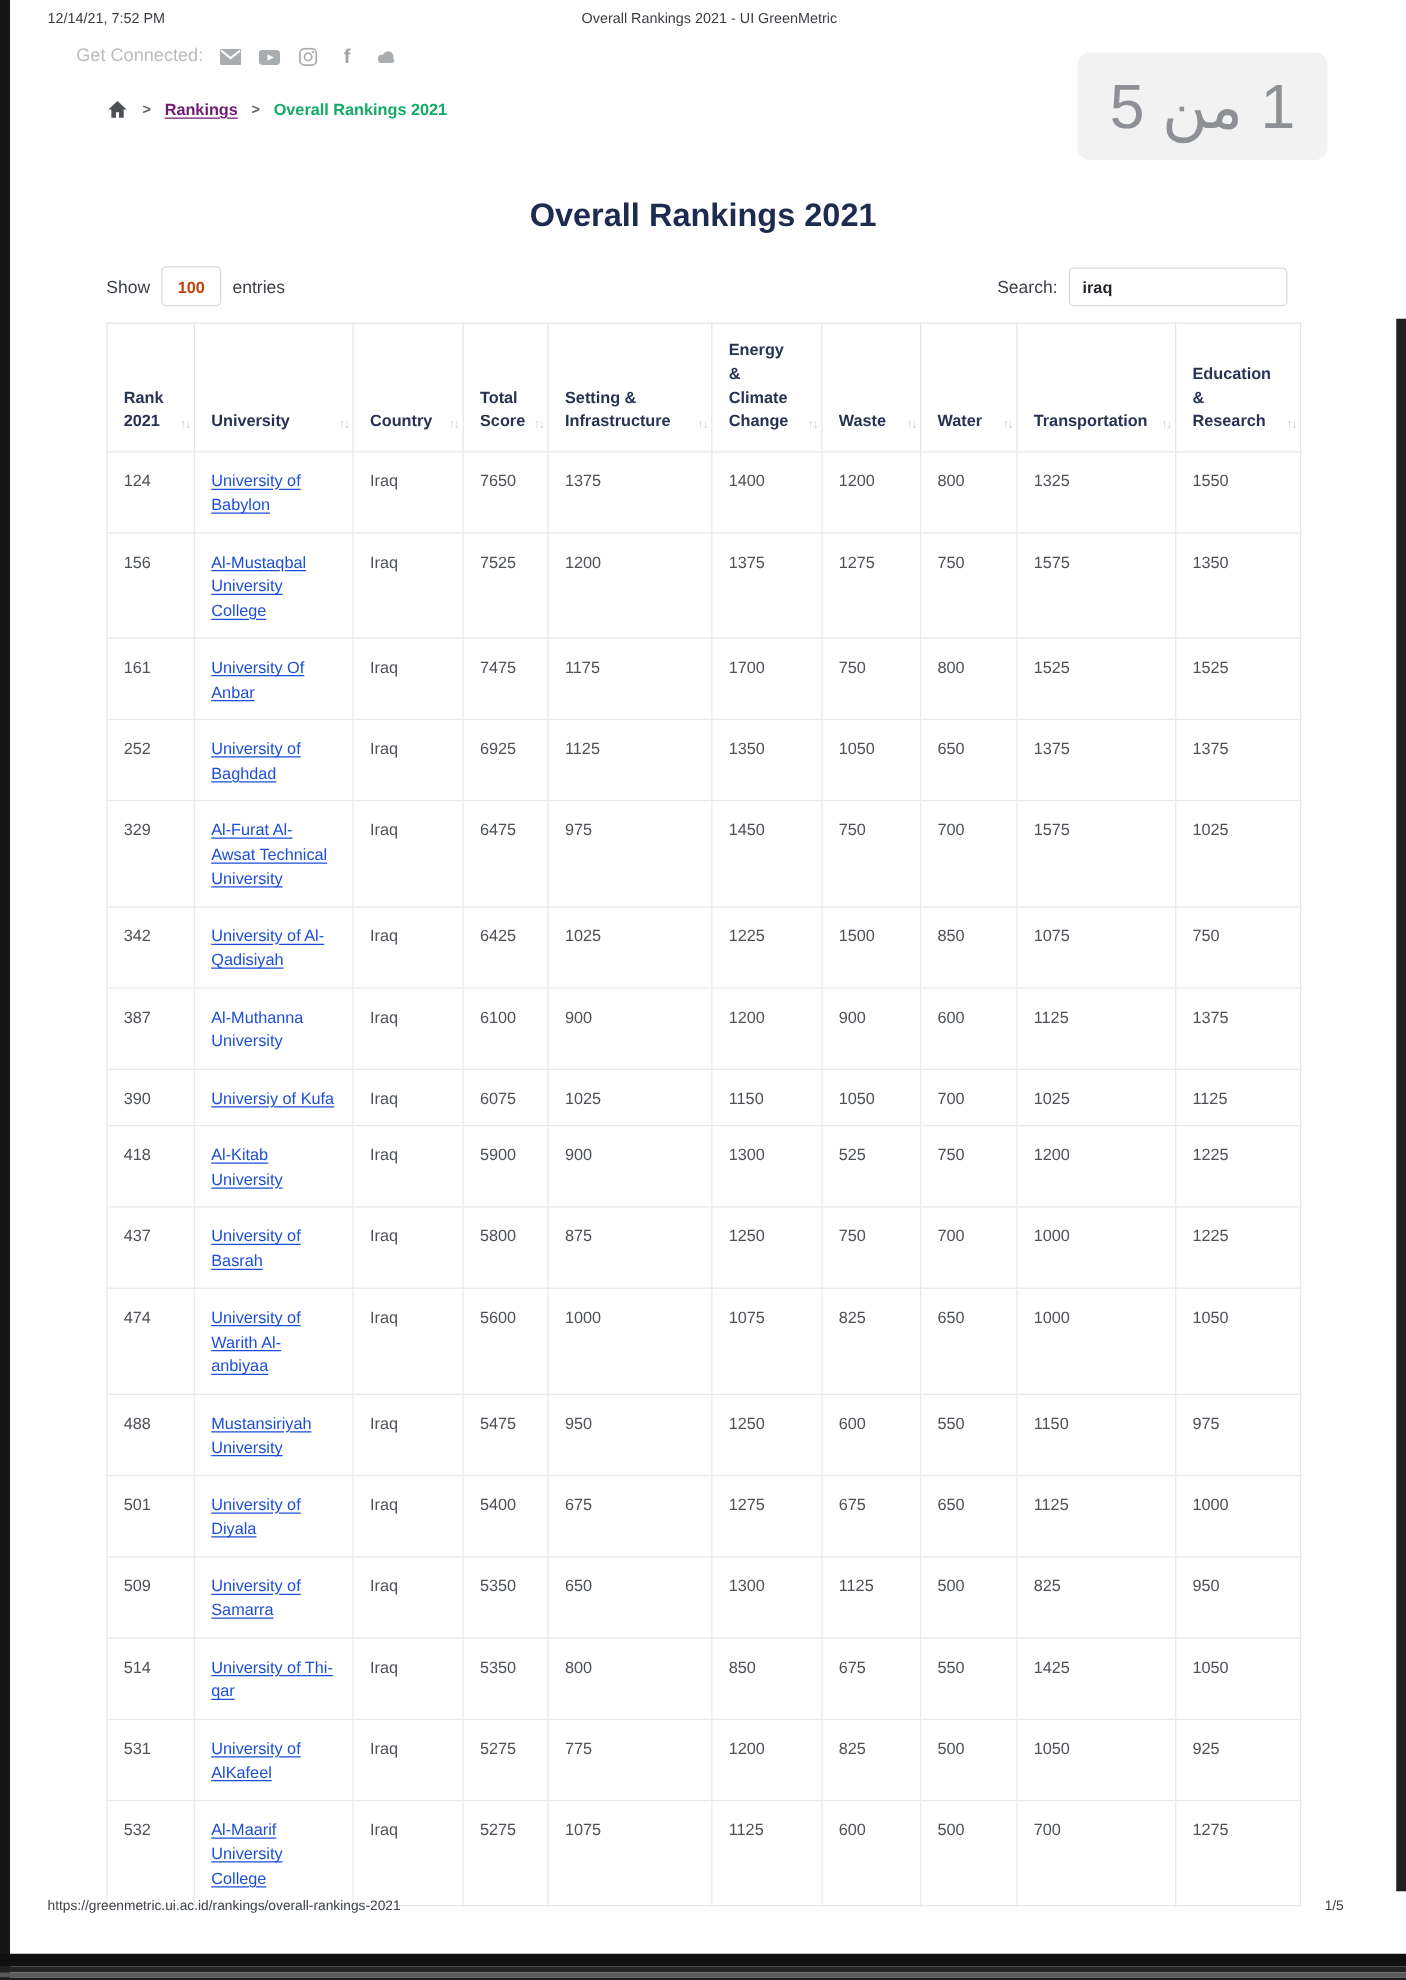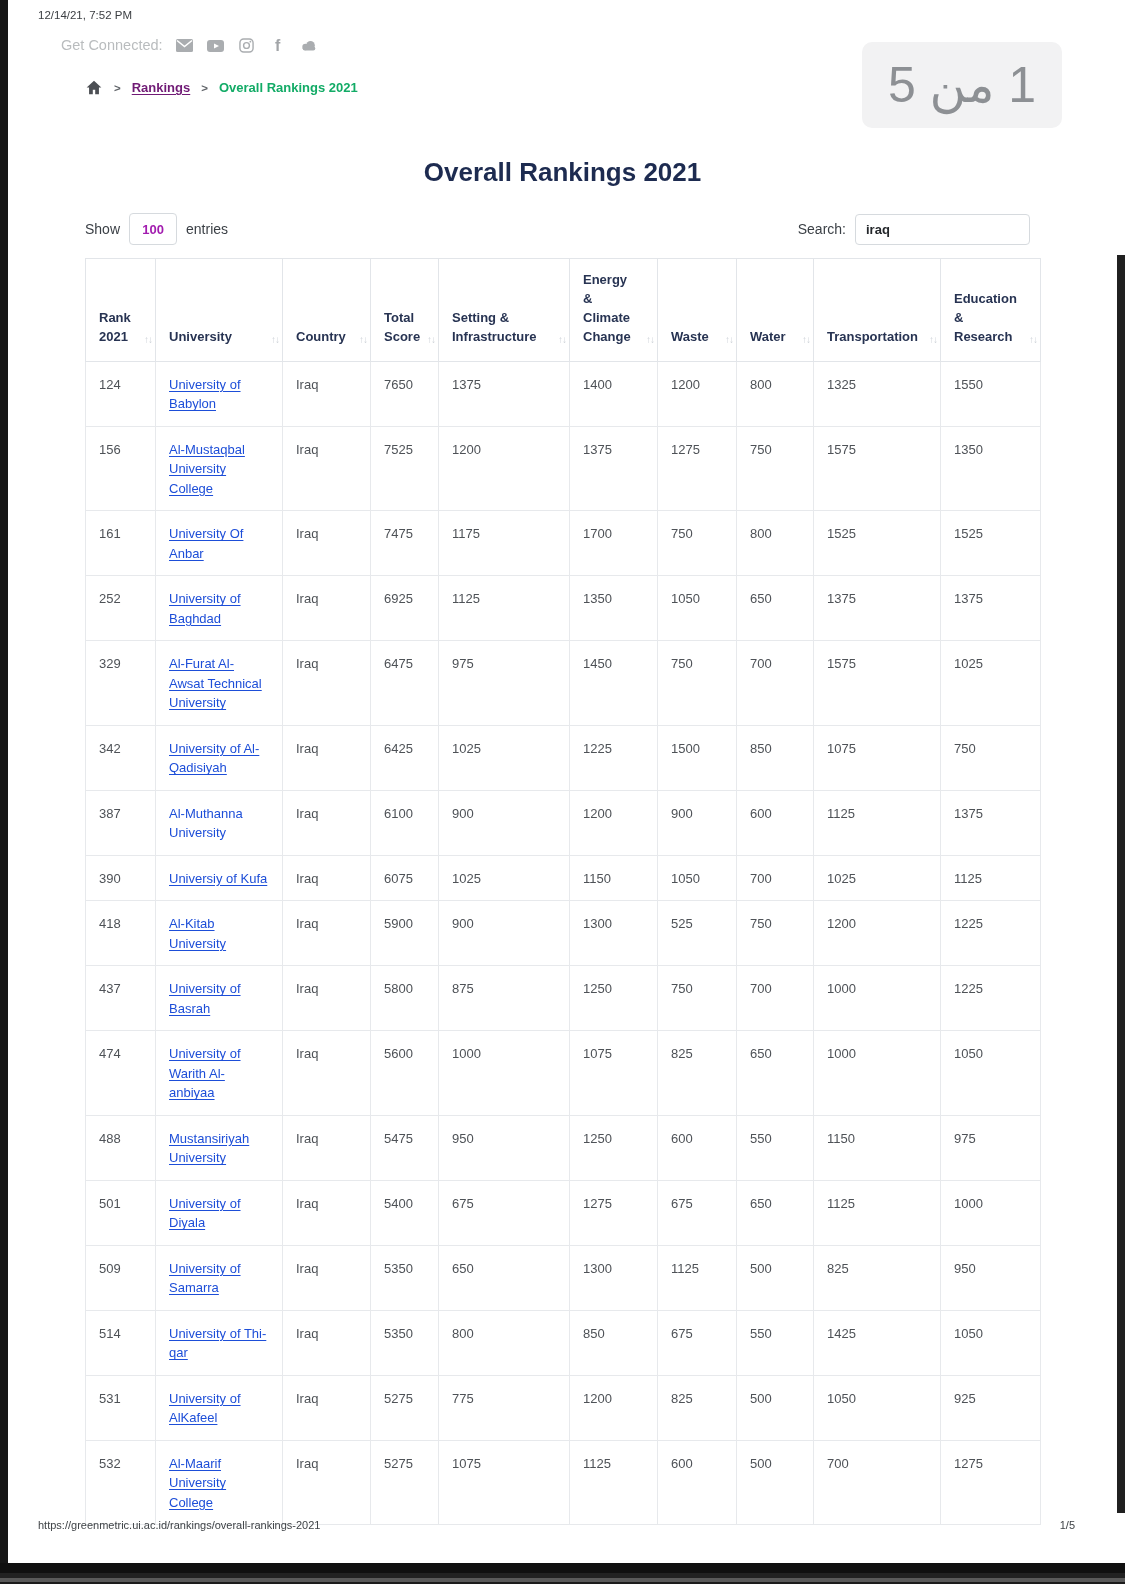--- a/index.html
+++ b/index.html
@@ -32,21 +32,21 @@
 
   
   .page-title{position:absolute;left:0;right:0;top:157px;text-align:center;font-size:26px;
               font-weight:700;color:#1d2b50;}
 
   
   .controls{position:absolute;left:85px;right:95px;top:212px;height:34px;display:flex;
             align-items:center;justify-content:space-between;font-size:14px;color:#3a3f45;}
   .show-group{display:flex;align-items:center;gap:9px;}
   .entries-box{width:46px;height:30px;border:1px solid #d6dade;border-radius:4px;display:flex;
-               align-items:center;justify-content:center;font-size:13px;font-weight:700;color:#a21caf;}
+               align-items:center;justify-content:center;font-size:13px;font-weight:700;color:#c2410c;}
   .search-group{display:flex;align-items:center;gap:9px;margin-left:12px;}
   .search-input{width:175px;height:31px;border:1px solid #d6dade;border-radius:4px;font-size:13px;
                 font-weight:700;color:#24272b;padding:0 10px;box-sizing:border-box;outline:none;
                 font-family:"Liberation Sans", sans-serif;}
 
   
   .rank-table{position:absolute;left:85px;top:258px;width:955px;border-collapse:collapse;table-layout:fixed;}
   .rank-table th{border:1px solid #e2e5e9;vertical-align:bottom;text-align:left;position:relative;
                  padding:12px 18px 14px 13px;font-size:13px;font-weight:700;color:#273352;line-height:1.46;}
   .rank-table td{border:1px solid #e7e9ec;vertical-align:top;text-align:left;
@@ -69,20 +69,21 @@
 </style>
 </head>
 <body>
 
 <div class="screen">
 
   <div class="left-strip"></div>
 
   <div class="print-header">
     <span class="print-date">12/14/21, 7:52 PM</span>
+    <span class="print-doc-title">Overall Rankings 2021 - UI GreenMetric</span>
   </div>
 
   <div class="page-badge">
     <span>1 من 5</span>
   </div>
 
   <div class="social-row">
     <span class="social-label">Get Connected:</span>
     <span class="social-icon">
       <svg width="17" height="13" viewBox="0 0 17 13">

